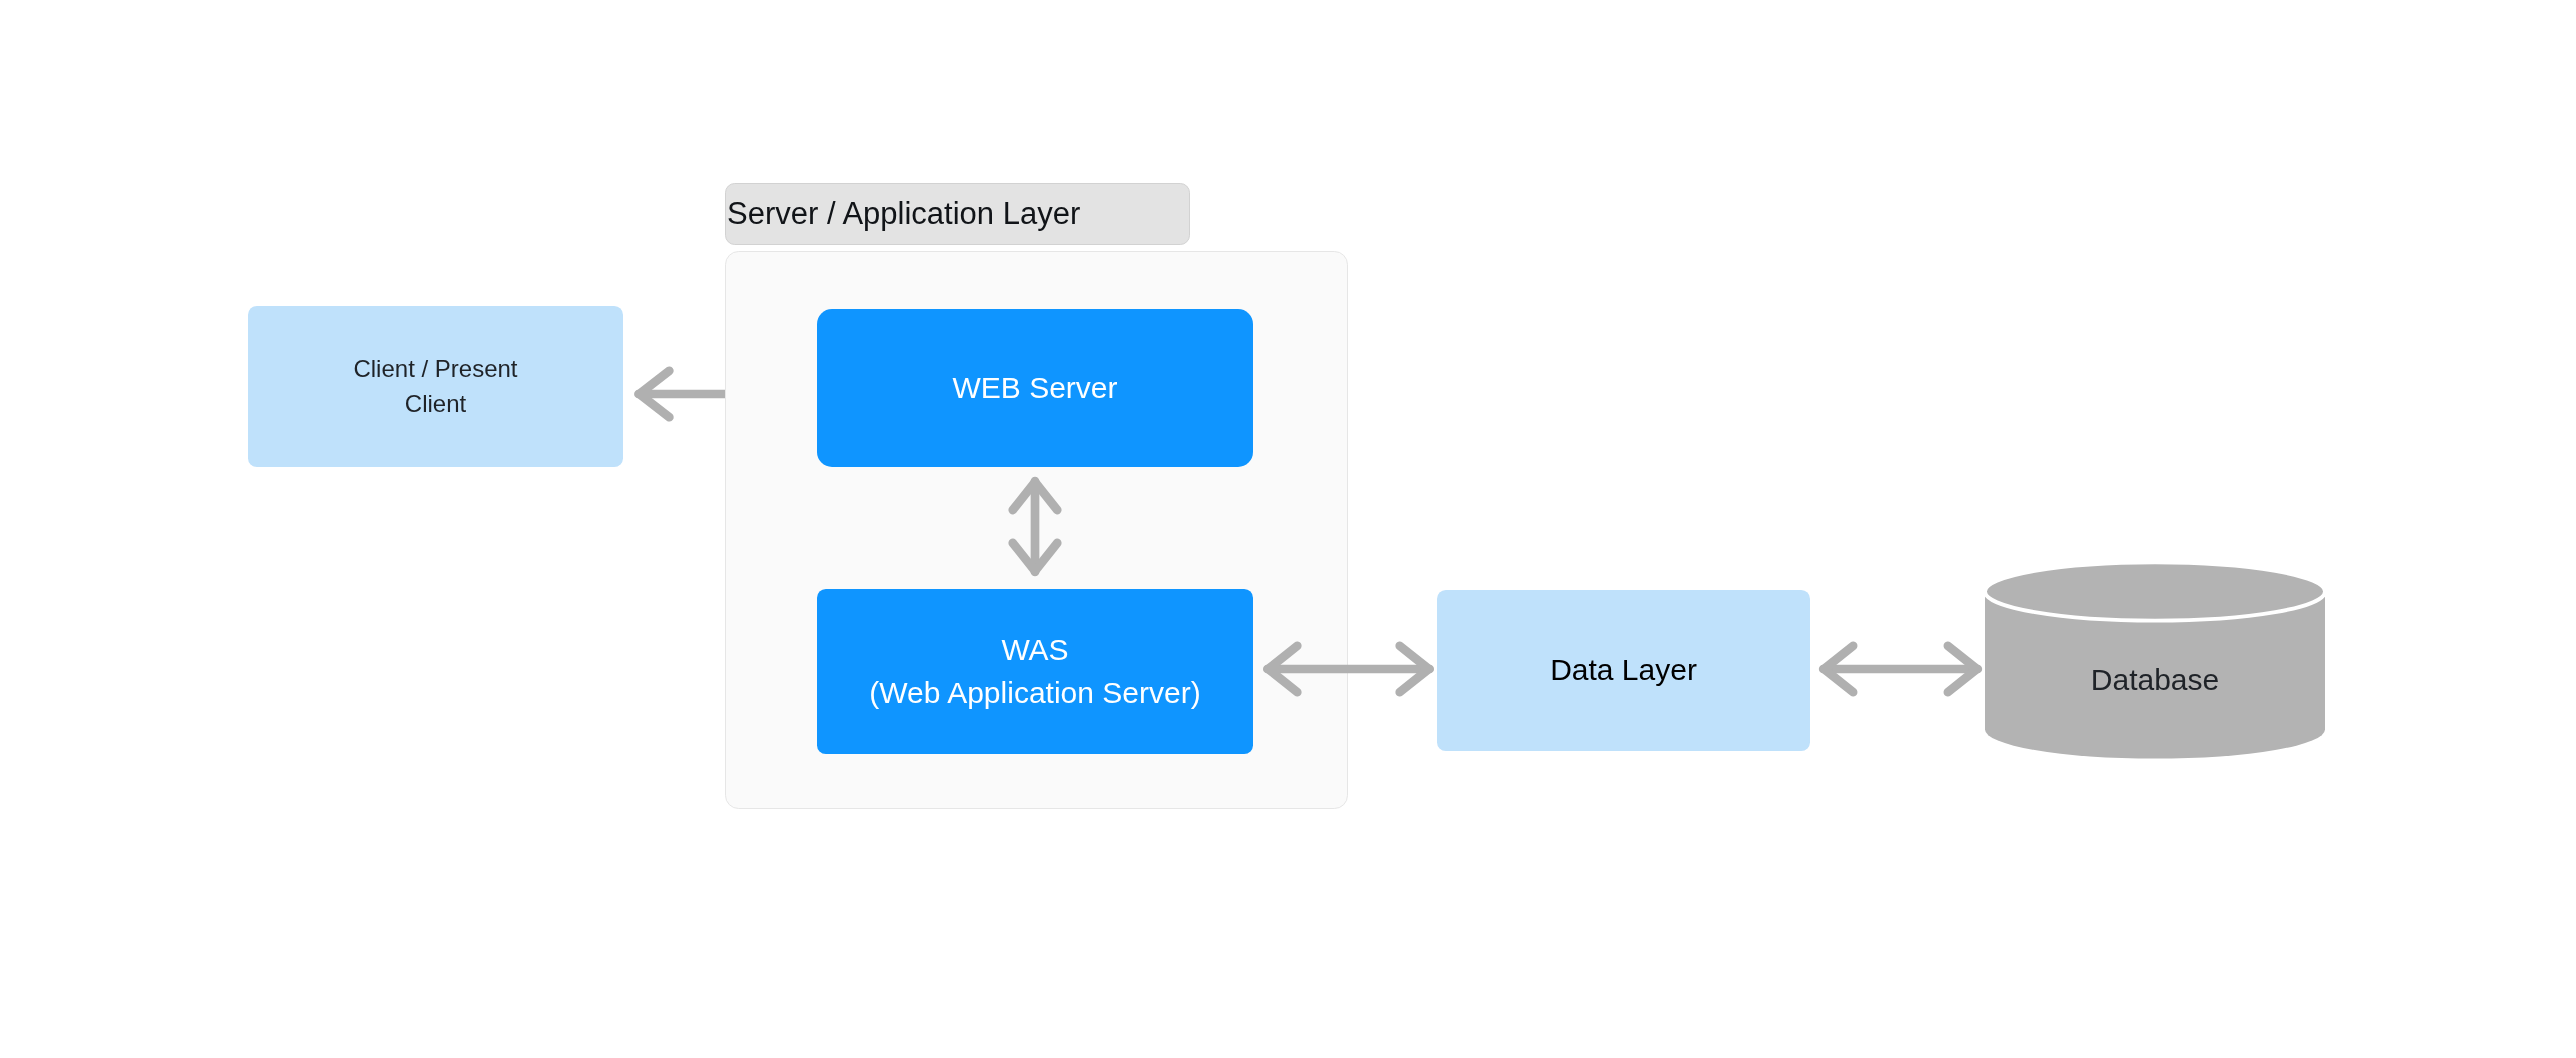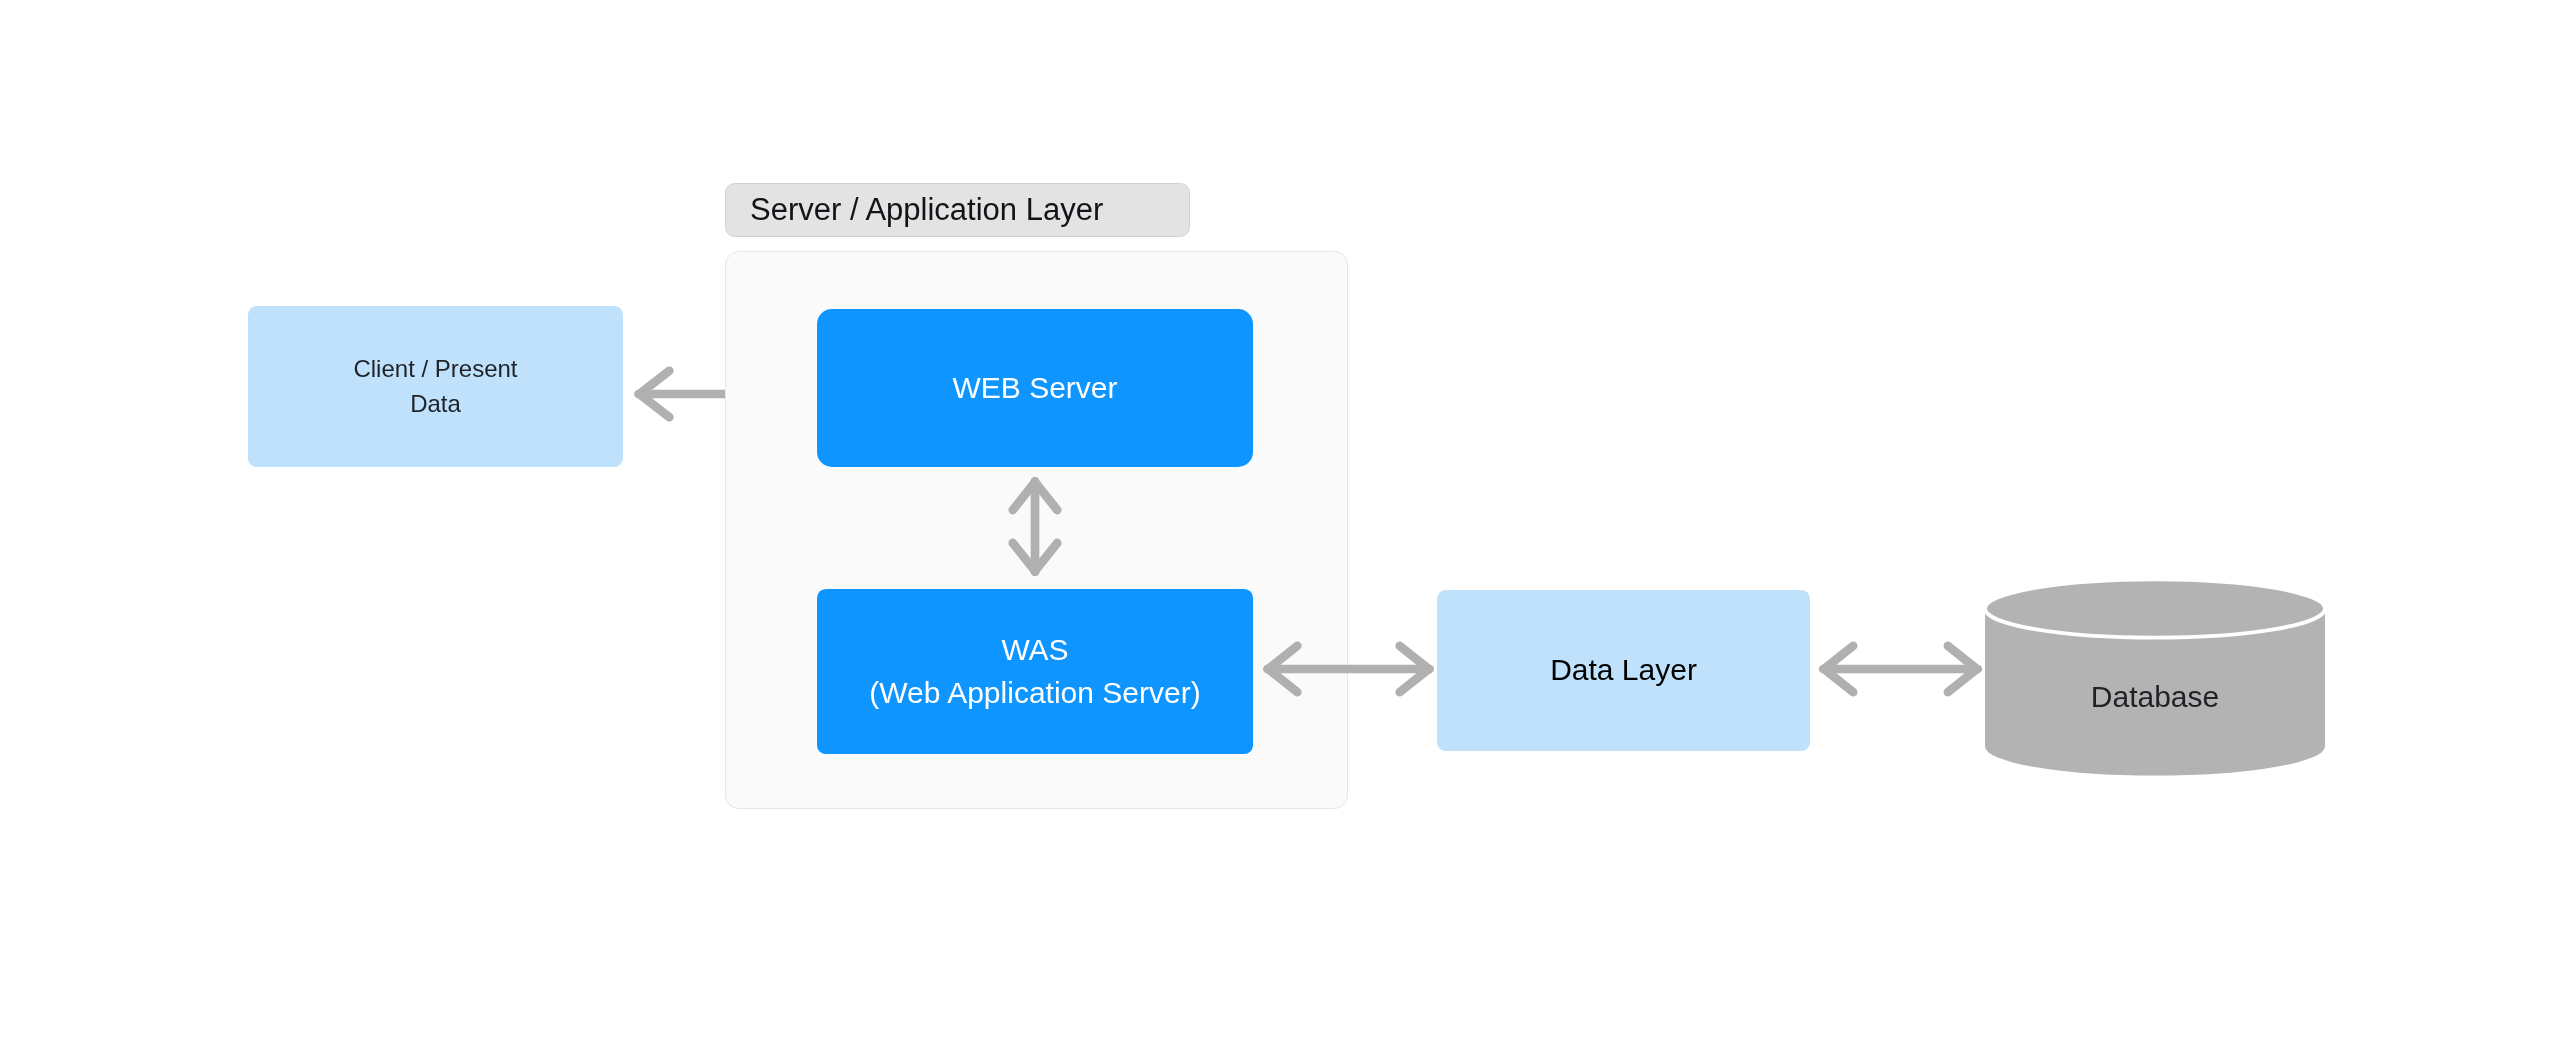--- a/index.html
+++ b/index.html
@@ -41,31 +41,31 @@
     font-size: 24px;
   }
   #client-node .label-inner { padding: 0 25px; }
 
   
   #server-group-badge {
     position: absolute;
     left: 725px;
     top: 183px;
     width: 465px;
-    height: 54px;
+    height: 62px;
     background: #e3e3e3;
     border: 1px solid #d2d2d2;
     border-radius: 9.7px;
     box-sizing: border-box;
     display: flex;
     align-items: center;
     justify-content: flex-start;
     color: #111418;
     font-size: 31px;
-    padding-left: 24px;
+    padding-left: 1px;
   }
   #server-group-panel {
     position: absolute;
     left: 725px;
     top: 251px;
     width: 623px;
     height: 558px;
     background: #fafafa;
     border: 1.9px solid #e6e6e6;
     border-radius: 13.6px;
@@ -103,21 +103,21 @@
     background: #bfe1fb;
     border-radius: 8.8px;
     color: #000000;
     font-size: 30px;
   }
 
   
   #database-node {
     position: absolute;
     left: 1985px;
-    top: 579px;
+    top: 562px;
     width: 340px;
     height: 197px;
   }
   #database-node svg {
     position: absolute;
     left: 0;
     top: 0;
     width: 340px;
     height: 197px;
     display: block;
@@ -151,21 +151,21 @@
   }
 </style>
 </head>
 <body>
 
 <div id="canvas">
 
   <div class="node" id="client-node">
     <div class="label-inner">
       <span>Client / Present</span><br>
-      <span>Data</span>
+      <span>Client</span>
     </div>
   </div>
 
   <svg class="arrow-svg" id="arrow-client-web" style="left:630px; top:365px; width:187px; height:58px;" viewBox="0 0 192 60">
     <path class="arrow-path" d="M 8 30 L 184 30"></path>
     <path class="arrow-path" d="M 40 6 L 9 30 L 40 54"></path>
     <path class="arrow-path" d="M 152 6 L 183 30 L 152 54"></path>
   </svg>
 
   <div id="server-group-badge">

